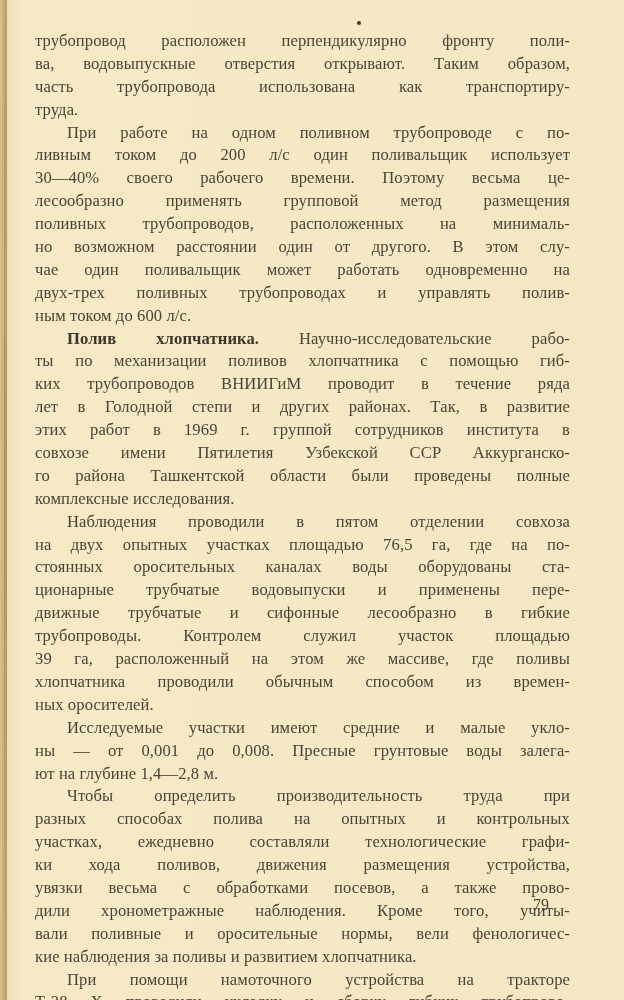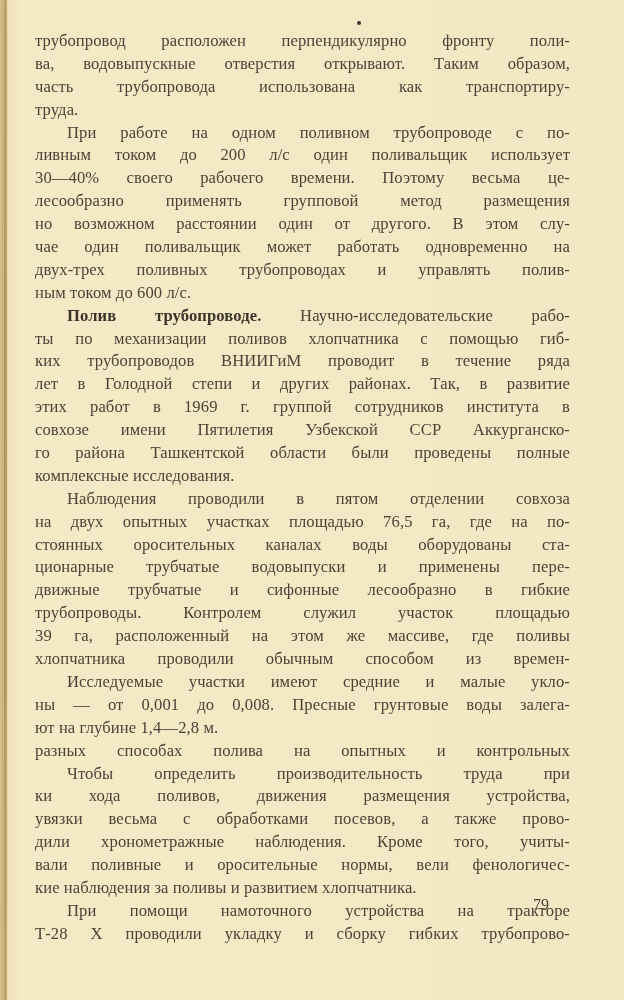--- a/index.html
+++ b/index.html
@@ -50,57 +50,60 @@
     <span class="line">ва, водовыпускные отверстия открывают. Таким образом,</span>
     <span class="line">часть трубопровода использована как транспортиру-</span>
     <span class="line last">труда.</span>
   </div>
 
   <div>
     <span class="line indent">При работе на одном поливном трубопроводе с по-</span>
     <span class="line">ливным током до 200 л/с один поливальщик использует</span>
     <span class="line">30—40% своего рабочего времени. Поэтому весьма це-</span>
     <span class="line">лесообразно применять групповой метод размещения</span>
+    <span class="line">поливных трубопроводов, расположенных на минималь-</span>
     <span class="line">но возможном расстоянии один от другого. В этом слу-</span>
     <span class="line">чае один поливальщик может работать одновременно на</span>
     <span class="line">двух-трех поливных трубопроводах и управлять полив-</span>
     <span class="line last">ным током до 600 л/с.</span>
   </div>
 
   <div>
-    <span class="line indent"><span class="bold">Полив трубопроводе.</span><span> Научно-исследовательские рабо-</span></span>
+    <span class="line indent"><span class="bold">Полив хлопчатника.</span><span> Научно-исследовательские рабо-</span></span>
     <span class="line">ты по механизации поливов хлопчатника с помощью гиб-</span>
     <span class="line">ких трубопроводов ВНИИГиМ проводит в течение ряда</span>
     <span class="line">лет в Голодной степи и других районах. Так, в развитие</span>
     <span class="line">этих работ в 1969 г. группой сотрудников института в</span>
     <span class="line">совхозе имени Пятилетия Узбекской ССР Аккурганско-</span>
     <span class="line">го района Ташкентской области были проведены полные</span>
     <span class="line last">комплексные исследования.</span>
   </div>
 
   <div>
     <span class="line indent">Наблюдения проводили в пятом отделении совхоза</span>
     <span class="line">на двух опытных участках площадью 76,5 га, где на по-</span>
     <span class="line">стоянных оросительных каналах воды оборудованы ста-</span>
     <span class="line">ционарные трубчатые водовыпуски и применены пере-</span>
     <span class="line">движные трубчатые и сифонные лесообразно в гибкие</span>
     <span class="line">трубопроводы. Контролем служил участок площадью</span>
     <span class="line">39 га, расположенный на этом же массиве, где поливы</span>
     <span class="line">хлопчатника проводили обычным способом из времен-</span>
+    <span class="line last">ных оросителей.</span>
   </div>
 
   <div>
     <span class="line indent">Исследуемые участки имеют средние и малые укло-</span>
     <span class="line">ны — от 0,001 до 0,008. Пресные грунтовые воды залега-</span>
     <span class="line last">ют на глубине 1,4—2,8 м.</span>
   </div>
 
   <div>
+    <span class="line indent">Чтобы определить производительность труда при</span>
     <span class="line">разных способах полива на опытных и контрольных</span>
-    <span class="line indent">Чтобы определить производительность труда при</span>
+    <span class="line">участках, ежедневно составляли технологические графи-</span>
     <span class="line">ки хода поливов, движения размещения устройства,</span>
     <span class="line">увязки весьма с обработками посевов, а также прово-</span>
     <span class="line">дили хронометражные наблюдения. Кроме того, учиты-</span>
     <span class="line">вали поливные и оросительные нормы, вели фенологичес-</span>
     <span class="line last">кие наблюдения за поливы и развитием хлопчатника.</span>
   </div>
 
   <div>
     <span class="line indent">При помощи намоточного устройства на тракторе</span>
     <span class="line">Т-28 Х проводили укладку и сборку гибких трубопрово-</span>

